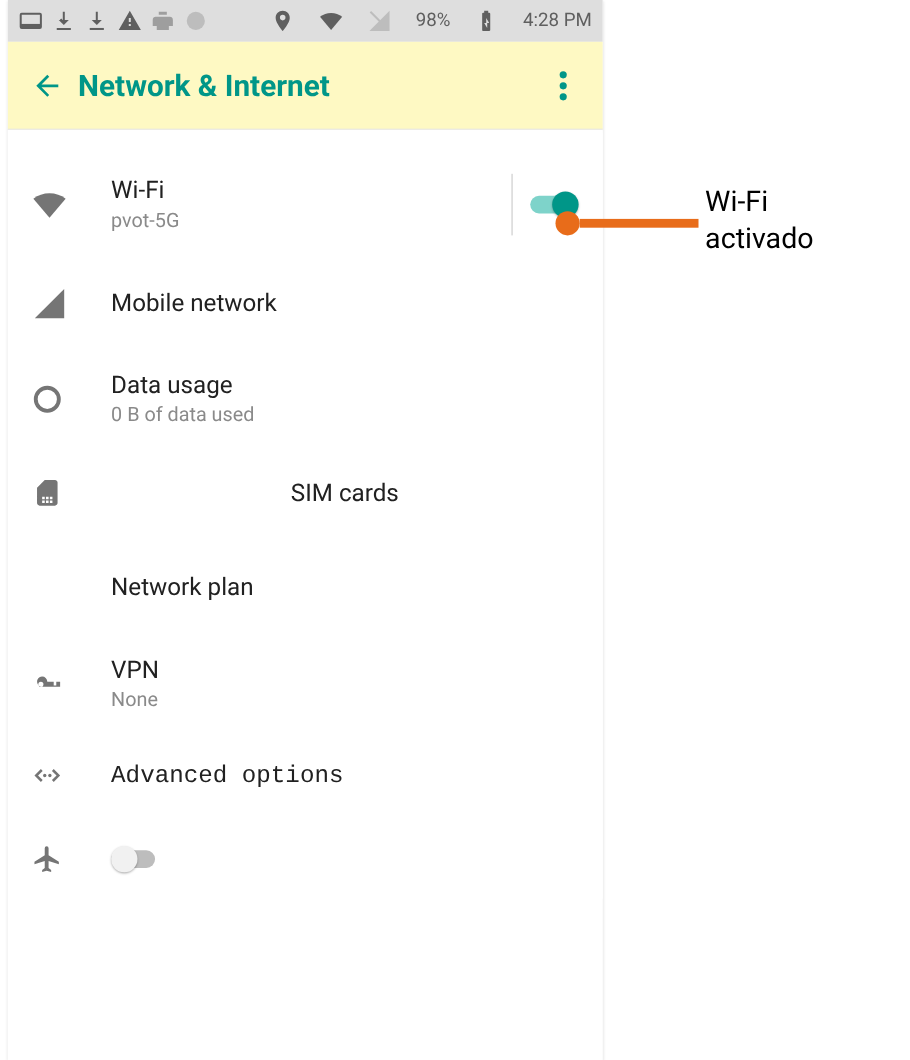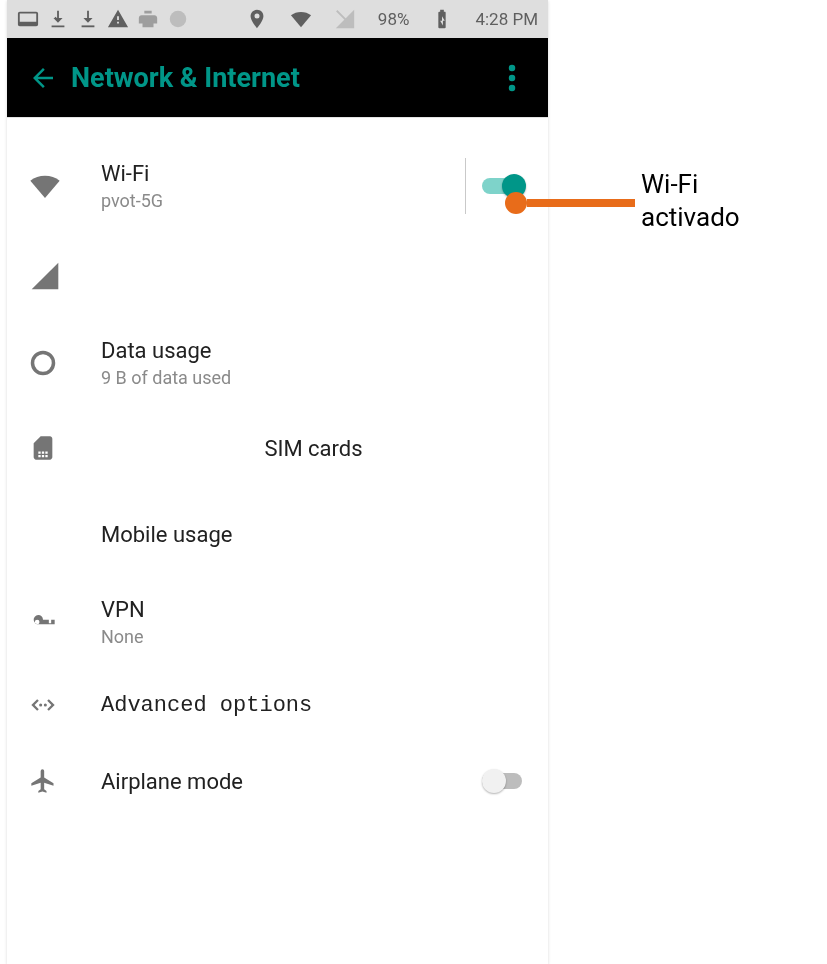--- a/index.html
+++ b/index.html
@@ -32,21 +32,21 @@
   }
   .status-left { display: flex; align-items: center; gap: 8px; flex: 1; }
   .status-right { display: flex; align-items: center; gap: 22px; }
   .sb-icon { display: inline-flex; align-items: center; justify-content: center; width: 22px; height: 22px; }
   .sb-icon svg { width: 22px; height: 22px; fill: #5f5f5f; }
   .sb-text { font-size: 17px; color:#5f5f5f; }
 
   
   .app-bar {
     height: 80px;
-    background: #000000;
+    background: #fef9c3;
     display: flex;
     align-items: center;
     padding: 0 12px;
     border-bottom: 1px solid #e3e3e3;
     box-shadow: 0 2px 2px rgba(0,0,0,0.06);
   }
   .back-btn {
     width: 48px; height: 48px;
     display: flex; align-items: center; justify-content: center;
     cursor: pointer;
@@ -256,50 +256,53 @@
         </div>
       </div>
     </div>
 
     <div class="row" style="padding-top:28px;padding-bottom:28px;">
       <div class="icon-slot">
         <svg viewBox="0 0 24 24">
             <path d="M2 22L22 2v20z"></path>
           </svg>
       </div>
+      <div class="texts">
+        <div class="primary">Mobile network</div>
+      </div>
     </div>
 
     <div class="row">
       <div class="icon-slot small">
         <svg viewBox="0 0 24 24">
             <path d="M12 2a10 10 0 100 20 10 10 0 000-20zm0 3a7 7 0 11-7 7h3a4 4 0 108-0h3a7 7 0 01-7-7z" fill="none"></path>
             <circle cx="12" cy="12" r="9" fill="none" stroke="#757575" stroke-width="3"></circle>
           </svg>
       </div>
       <div class="texts">
         <div class="primary">Data usage</div>
-        <div class="secondary">9 B of data used</div>
+        <div class="secondary">0 B of data used</div>
       </div>
     </div>
 
     <div class="row" style="padding-top:28px;padding-bottom:28px;text-align:center;">
       <div class="icon-slot small">
         <svg viewBox="0 0 24 24">
             <path d="M18 2H10L4 8v12c0 1 1 2 2 2h12c1 0 2-1 2-2V4c0-1-1-2-2-2zM8 18h2v2H8zm3 0h2v2h-2zm3 0h2v2h-2zM8 15h2v2H8zm3 0h2v2h-2zm3 0h2v2h-2z"></path>
           </svg>
       </div>
       <div class="texts">
         <div class="primary">SIM cards</div>
       </div>
     </div>
 
     <div class="row" style="padding-top:32px;padding-bottom:32px;">
       <div class="icon-slot"></div>
       <div class="texts">
-        <div class="primary">Mobile usage</div>
+        <div class="primary">Network plan</div>
       </div>
     </div>
 
     <div class="row">
       <div class="icon-slot small">
         <svg viewBox="0 0 24 24">
             <path d="M12 10a4 4 0 10-3.5 4H22v-4h-3v3h-2v-3h-5zM7 14a2 2 0 110-4 2 2 0 010 4z"></path>
           </svg>
       </div>
       <div class="texts">
@@ -319,23 +322,20 @@
       <div class="texts">
         <div class="primary">Advanced options</div>
       </div>
     </div>
 
     <div class="row">
       <div class="icon-slot small">
         <svg viewBox="0 0 24 24">
             <path d="M21 16v-2l-8-5V3.5a1.5 1.5 0 00-3 0V9l-8 5v2l8-2.5V19l-2 1.5V22l3.5-1 3.5 1v-1.5L13 19v-5.5l8 2.5z"></path>
           </svg>
-      </div>
-      <div class="texts">
-        <div class="primary">Airplane mode</div>
       </div>
       <div class="trail">
         <div class="switch off">
           <div class="track"></div>
             <div class="thumb"></div>
         </div>
       </div>
     </div>
 
   </div>

